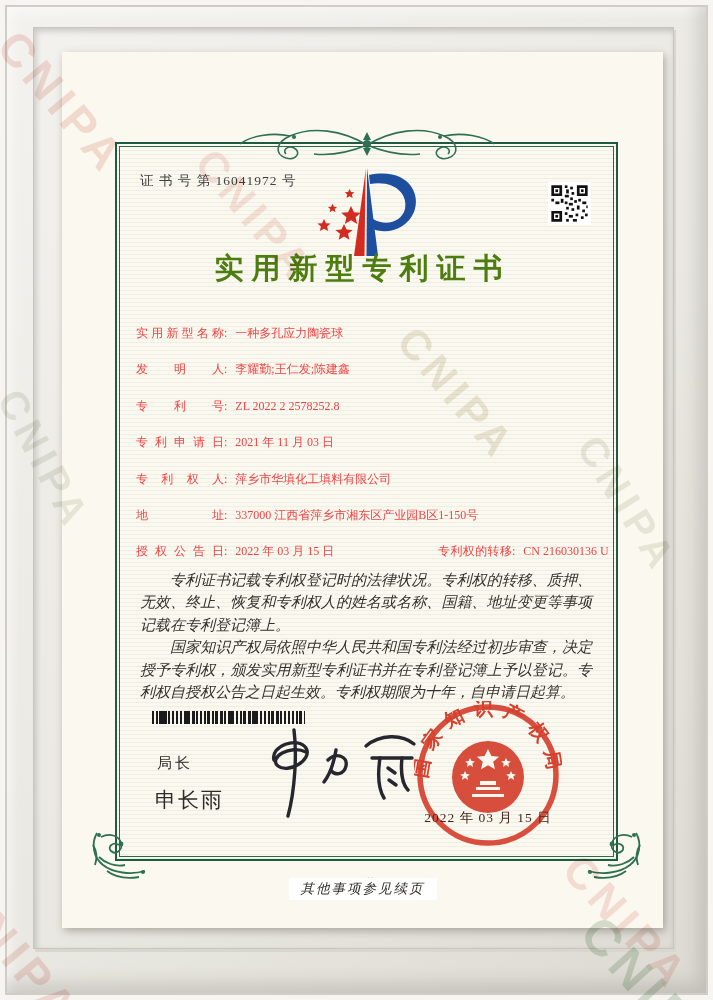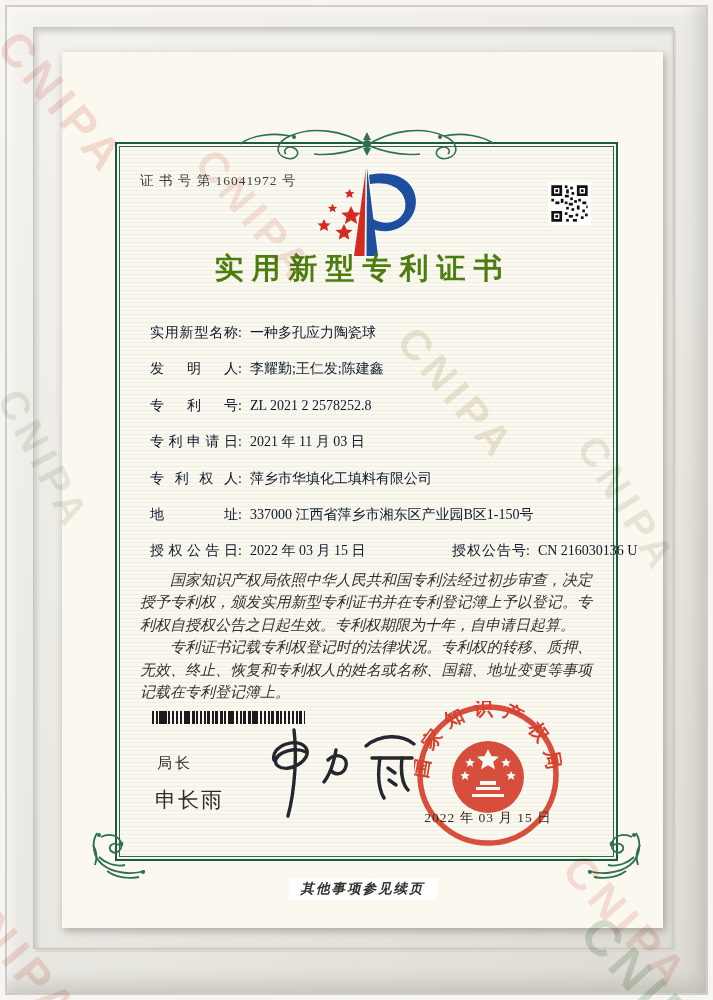--- a/index.html
+++ b/index.html
@@ -38,22 +38,22 @@
 
   
   .cert-no { position:absolute; left:78px; top:120px; font-size:13.5px; color:#404040;
              letter-spacing:1px; }
   .logo { position:absolute; left:246px; top:114px; }
   .qr { position:absolute; left:486px; top:130px; width:43px; height:43px; background:#fff;
         padding:2px; }
   .title { position:absolute; left:0; top:197px; width:100%; text-align:center;
            font-size:29px; font-weight:bold; color:#4d7c0f; letter-spacing:8px; }
 
-  .fields { position:absolute; left:88px; top:263px; width:452px; font-size:14px;
-            color:#0f172a; }
+  .fields { position:absolute; left:74px; top:263px; width:452px; font-size:12px;
+            color:#ef4444; }
   .f-row { position:relative; height:36.4px; line-height:36.4px; white-space:nowrap; }
   .f-label { display:inline-block; width:88px; text-align:justify; text-align-last:justify;
              vertical-align:top; }
   .f-colon { display:inline-block; margin-right:8px; }
   .f-pair2 { position:absolute; left:302px; top:0; }
   .f-pair2 .f-label { width:74px; }
 
   .body-text { position:absolute; left:78px; top:517px; width:452px; font-size:15px;
                line-height:22.4px; color:#33312c; text-align:justify; font-style:italic; }
   .body-text p { text-indent:2em; }
@@ -70,21 +70,21 @@
   .signer-name  { position:absolute; left:93px; top:734px; font-size:21px; color:#2e2c28;
                   letter-spacing:2px; }
   .signature { position:absolute; left:188px; top:668px; }
 
   .seal { position:absolute; left:352px; top:649px; width:148px; height:148px; }
   .seal-date { position:absolute; left:344px; top:757px; width:164px; text-align:center;
                font-size:13.5px; color:#46251c; letter-spacing:1px; }
 
   .page-info { position:absolute; left:0; top:824px; width:100%; text-align:center;
                font-size:12.5px; color:#737373; }
-  .footer-note { position:absolute; left:0; top:826px; width:100%; text-align:center;font-weight:bold; }
+  .footer-note { position:absolute; left:0; top:826px; width:100%; text-align:center; }
   .footer-note span { display:inline-block; background:#ffffff; padding:2px 12px;
                font-size:13.5px; color:#33312c; font-style:italic; letter-spacing:2px; }
 
   
   .watermarks { position:absolute; inset:0; pointer-events:none; z-index:5;
                 mix-blend-mode:multiply; }
   .wm { position:absolute; font-family:"Liberation Sans","DejaVu Sans",sans-serif;
         font-weight:bold; letter-spacing:6px; transform-origin:left top; opacity:.55; }
   .wm-pink  { color:#efc6bf; }
   .wm-tan   { color:#ddd5bd; }
@@ -202,42 +202,42 @@
     <div class="title">实用新型专利证书</div>
 
     <div class="fields">
       <div class="f-row">
         <span class="f-label">实用新型名称</span><span class="f-colon">:</span><span>一种多孔应力陶瓷球</span>
       </div>
       <div class="f-row">
         <span class="f-label">发明人</span><span class="f-colon">:</span><span>李耀勤;王仁发;陈建鑫</span>
       </div>
       <div class="f-row">
-        <span class="f-label">专利号</span><span class="f-colon">:</span><span>ZL 2021 2 2578252.8</span>
+        <span class="f-label">专利号</span><span class="f-colon">:</span><span>ZL 2022 2 2578252.8</span>
       </div>
       <div class="f-row">
         <span class="f-label">专利申请日</span><span class="f-colon">:</span><span>2021 年 11 月 03 日</span>
       </div>
       <div class="f-row">
         <span class="f-label">专利权人</span><span class="f-colon">:</span><span>萍乡市华填化工填料有限公司</span>
       </div>
       <div class="f-row">
         <span class="f-label">地址</span><span class="f-colon">:</span><span>337000 江西省萍乡市湘东区产业园B区1-150号</span>
       </div>
       <div class="f-row">
         <span class="f-label">授权公告日</span><span class="f-colon">:</span><span>2022 年 03 月 15 日</span>
         <span class="f-pair2">
-          <span class="f-label">授权公告号</span><span class="f-colon">:</span><span>CN 216030136 U</span>
+          <span class="f-label">专利权的转移</span><span class="f-colon">:</span><span>CN 216030136 U</span>
         </span>
       </div>
     </div>
 
     <div class="body-text">
+      <p>专利证书记载专利权登记时的法律状况。专利权的转移、质押、无效、终止、恢复和专利权人的姓名或名称、国籍、地址变更等事项记载在专利登记簿上。</p>
       <p>国家知识产权局依照中华人民共和国专利法经过初步审查，决定授予专利权，颁发实用新型专利证书并在专利登记簿上予以登记。专利权自授权公告之日起生效。专利权期限为十年，自申请日起算。</p>
-      <p>专利证书记载专利权登记时的法律状况。专利权的转移、质押、无效、终止、恢复和专利权人的姓名或名称、国籍、地址变更等事项记载在专利登记簿上。</p>
     </div>
 
     <div class="barcode"></div>
 
     <div class="signer-title">局长</div>
     <div class="signer-name">申长雨</div>
 
     <svg class="signature" width="172" height="104" viewBox="0 0 172 104">
       <g stroke="#26262e" stroke-width="3.4" fill="none" stroke-linecap="round">
         <path d="M24,40 C20,26 48,16 56,28 C63,40 38,54 28,46 C18,38 40,24 56,32"></path>

